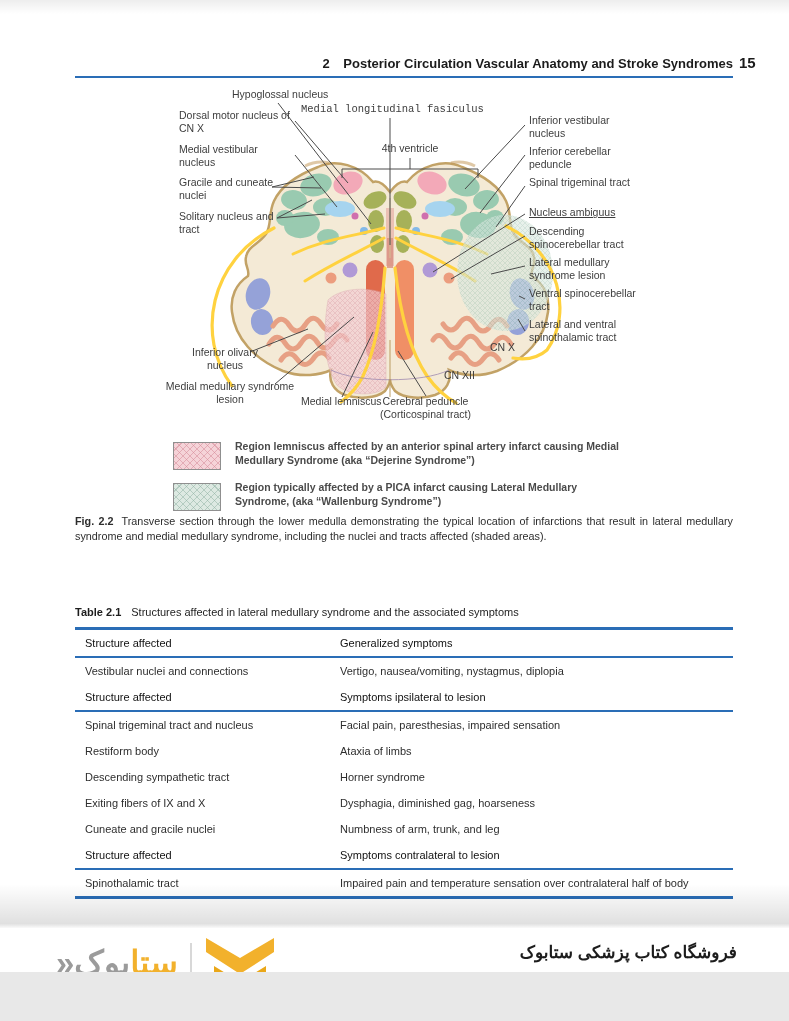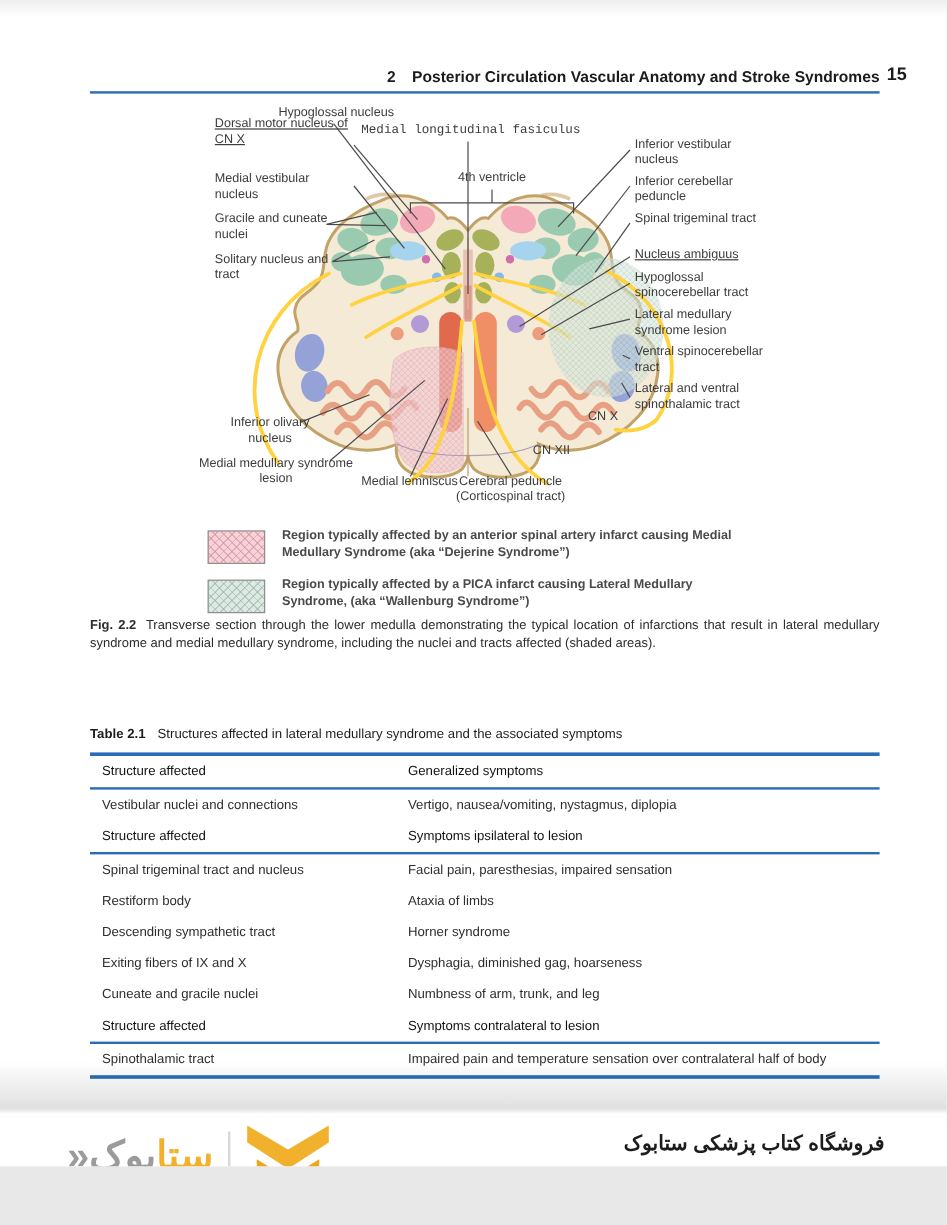--- a/index.html
+++ b/index.html
@@ -177,45 +177,45 @@
           <path d="M440,126 L348,184"></path>
           <path d="M440,148 L366,191"></path>
           <path d="M440,178 L406,186"></path>
           <path d="M440,211 L434,208"></path>
           <path d="M440,243 L433,231"></path>
         </g>
       </svg>
 
       <div class="fl" style="left:147px;top:0px;">Hypoglossal nucleus</div>
       <div class="fl" style="left:216px;top:15px;font-family:Liberation Mono, monospace;">Medial longitudinal fasiculus</div>
-      <div class="fl" style="left:94px;top:9px;width:112px;text-decoration:underline;">Dorsal motor nucleus of CN X</div>
+      <div class="fl" style="left:94px;top:21px;width:112px;">Dorsal motor nucleus of CN X</div>
       <div class="fl" style="left:94px;top:55px;width:112px;">Medial vestibular nucleus</div>
       <div class="fl" style="left:94px;top:88px;width:100px;">Gracile and cuneate nuclei</div>
       <div class="fl" style="left:94px;top:122px;width:112px;">Solitary nucleus and tract</div>
       <div class="fl c" style="left:278px;top:54px;width:94px;">4th ventricle</div>
       <div class="fl c" style="left:90px;top:258px;width:100px;">Inferior olivary nucleus</div>
       <div class="fl c" style="left:80px;top:292px;width:130px;">Medial medullary syndrome lesion</div>
       <div class="fl" style="left:200px;top:307px;margin-left:16px;">Medial lemniscus</div>
       <div class="fl c" style="left:288px;top:307px;width:105px;">Cerebral peduncle (Corticospinal tract)</div>
       <div class="fl" style="left:359px;top:281px;">CN XII</div>
       <div class="fl" style="left:405px;top:253px;">CN X</div>
       <div class="fl" style="left:444px;top:26px;width:112px;">Inferior vestibular nucleus</div>
       <div class="fl" style="left:444px;top:57px;width:112px;">Inferior cerebellar peduncle</div>
       <div class="fl" style="left:444px;top:88px;width:112px;">Spinal trigeminal tract</div>
       <div class="fl" style="left:444px;top:118px;width:130px;text-decoration:underline;">Nucleus ambiguus</div>
-      <div class="fl" style="left:444px;top:137px;width:120px;">Hypoglossal spinocerebellar tract</div>
+      <div class="fl" style="left:444px;top:137px;width:120px;">Descending spinocerebellar tract</div>
       <div class="fl" style="left:444px;top:168px;width:112px;">Lateral medullary syndrome lesion</div>
       <div class="fl" style="left:444px;top:199px;width:118px;">Ventral spinocerebellar tract</div>
       <div class="fl" style="left:444px;top:230px;width:112px;">Lateral and ventral spinothalamic tract</div>
     </div>
 
     <div class="legend">
       <div class="leg-row">
         <div class="swatch pink"></div>
-        <div class="leg-text">Region typically affected by an anterior spinal artery infarct causing Medial Medullary Syndrome (aka “Dejerine Syndrome”)</div>
+        <div class="leg-text">Region lemniscus affected by an anterior spinal artery infarct causing Medial Medullary Syndrome (aka “Dejerine Syndrome”)</div>
       </div>
       <div class="leg-row">
         <div class="swatch teal"></div>
         <div class="leg-text">Region typically affected by a PICA infarct causing Lateral Medullary Syndrome, (aka “Wallenburg Syndrome”)</div>
       </div>
     </div>
 
     <div class="caption">
       <span class="tag">Fig. 2.2</span><span>Transverse section through the lower medulla demonstrating the typical location of infarctions that result in lateral medullary syndrome and medial medullary syndrome, including the nuclei and tracts affected (shaded areas).</span>
     </div>

